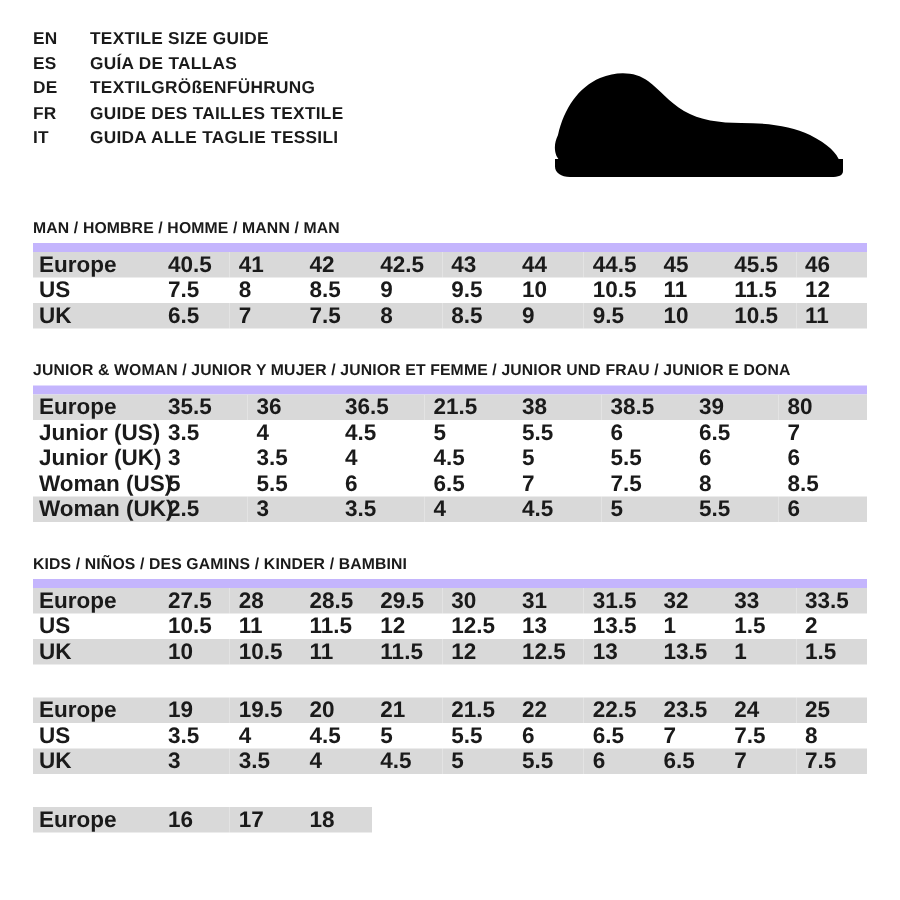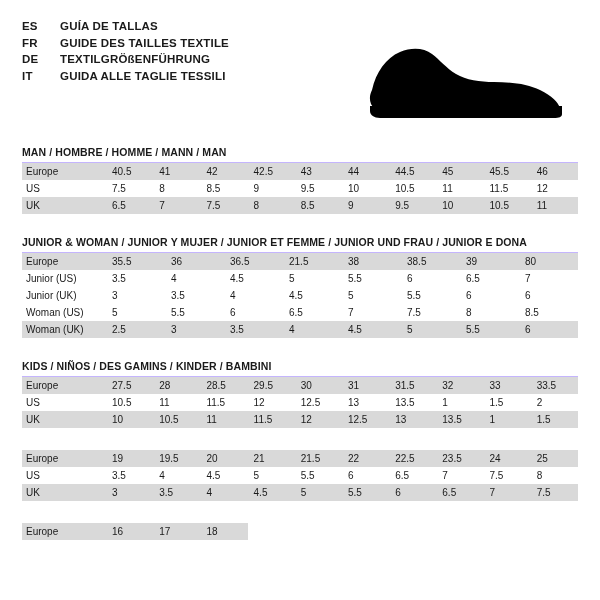--- a/index.html
+++ b/index.html
@@ -66,28 +66,29 @@
 
   
   .group {
     margin-top: 22px;
   }
   .group-title {
     font-size: 10.5px;
     font-weight: bold;
     letter-spacing: 0.1px;
     padding-bottom: 4px;
-    border-bottom: 1px solid #c4b5fd;
+    border-bottom: 6px solid #c4b5fd;
     margin-bottom: 0;
   }
   table.sizes {
     border-collapse: collapse;
     width: 100%;
     table-layout: fixed;
-    font-size: 10px;
+    font-size: 15px;
+    font-weight: bold;
   }
   table.sizes td {
     height: 17px;
     padding: 0 2px 0 6px;
     text-align: left;
     white-space: nowrap;
     color: #1a1a1a;
   }
   table.sizes tr.shaded td {
     background: #d9d9d9;
@@ -106,30 +107,34 @@
 </style>
 </head>
 <body>
 
 <div class="page">
 
   <div class="header">
     <table class="lang-table">
       <tbody>
         <tr>
+          <td class="lang-code">EN</td>
+          <td class="lang-text">TEXTILE SIZE GUIDE</td>
+        </tr>
+        <tr>
           <td class="lang-code">ES</td>
           <td class="lang-text">GUÍA DE TALLAS</td>
         </tr>
         <tr>
+          <td class="lang-code">DE</td>
+          <td class="lang-text">TEXTILGRÖßENFÜHRUNG</td>
+        </tr>
+        <tr>
           <td class="lang-code">FR</td>
           <td class="lang-text">GUIDE DES TAILLES TEXTILE</td>
-        </tr>
-        <tr>
-          <td class="lang-code">DE</td>
-          <td class="lang-text">TEXTILGRÖßENFÜHRUNG</td>
         </tr>
         <tr>
           <td class="lang-code">IT</td>
           <td class="lang-text">GUIDA ALLE TAGLIE TESSILI</td>
         </tr>
       </tbody>
     </table>
 
     <div class="shoe-wrap">
       <svg viewBox="0 0 200 86" width="200" height="86" aria-hidden="true">

